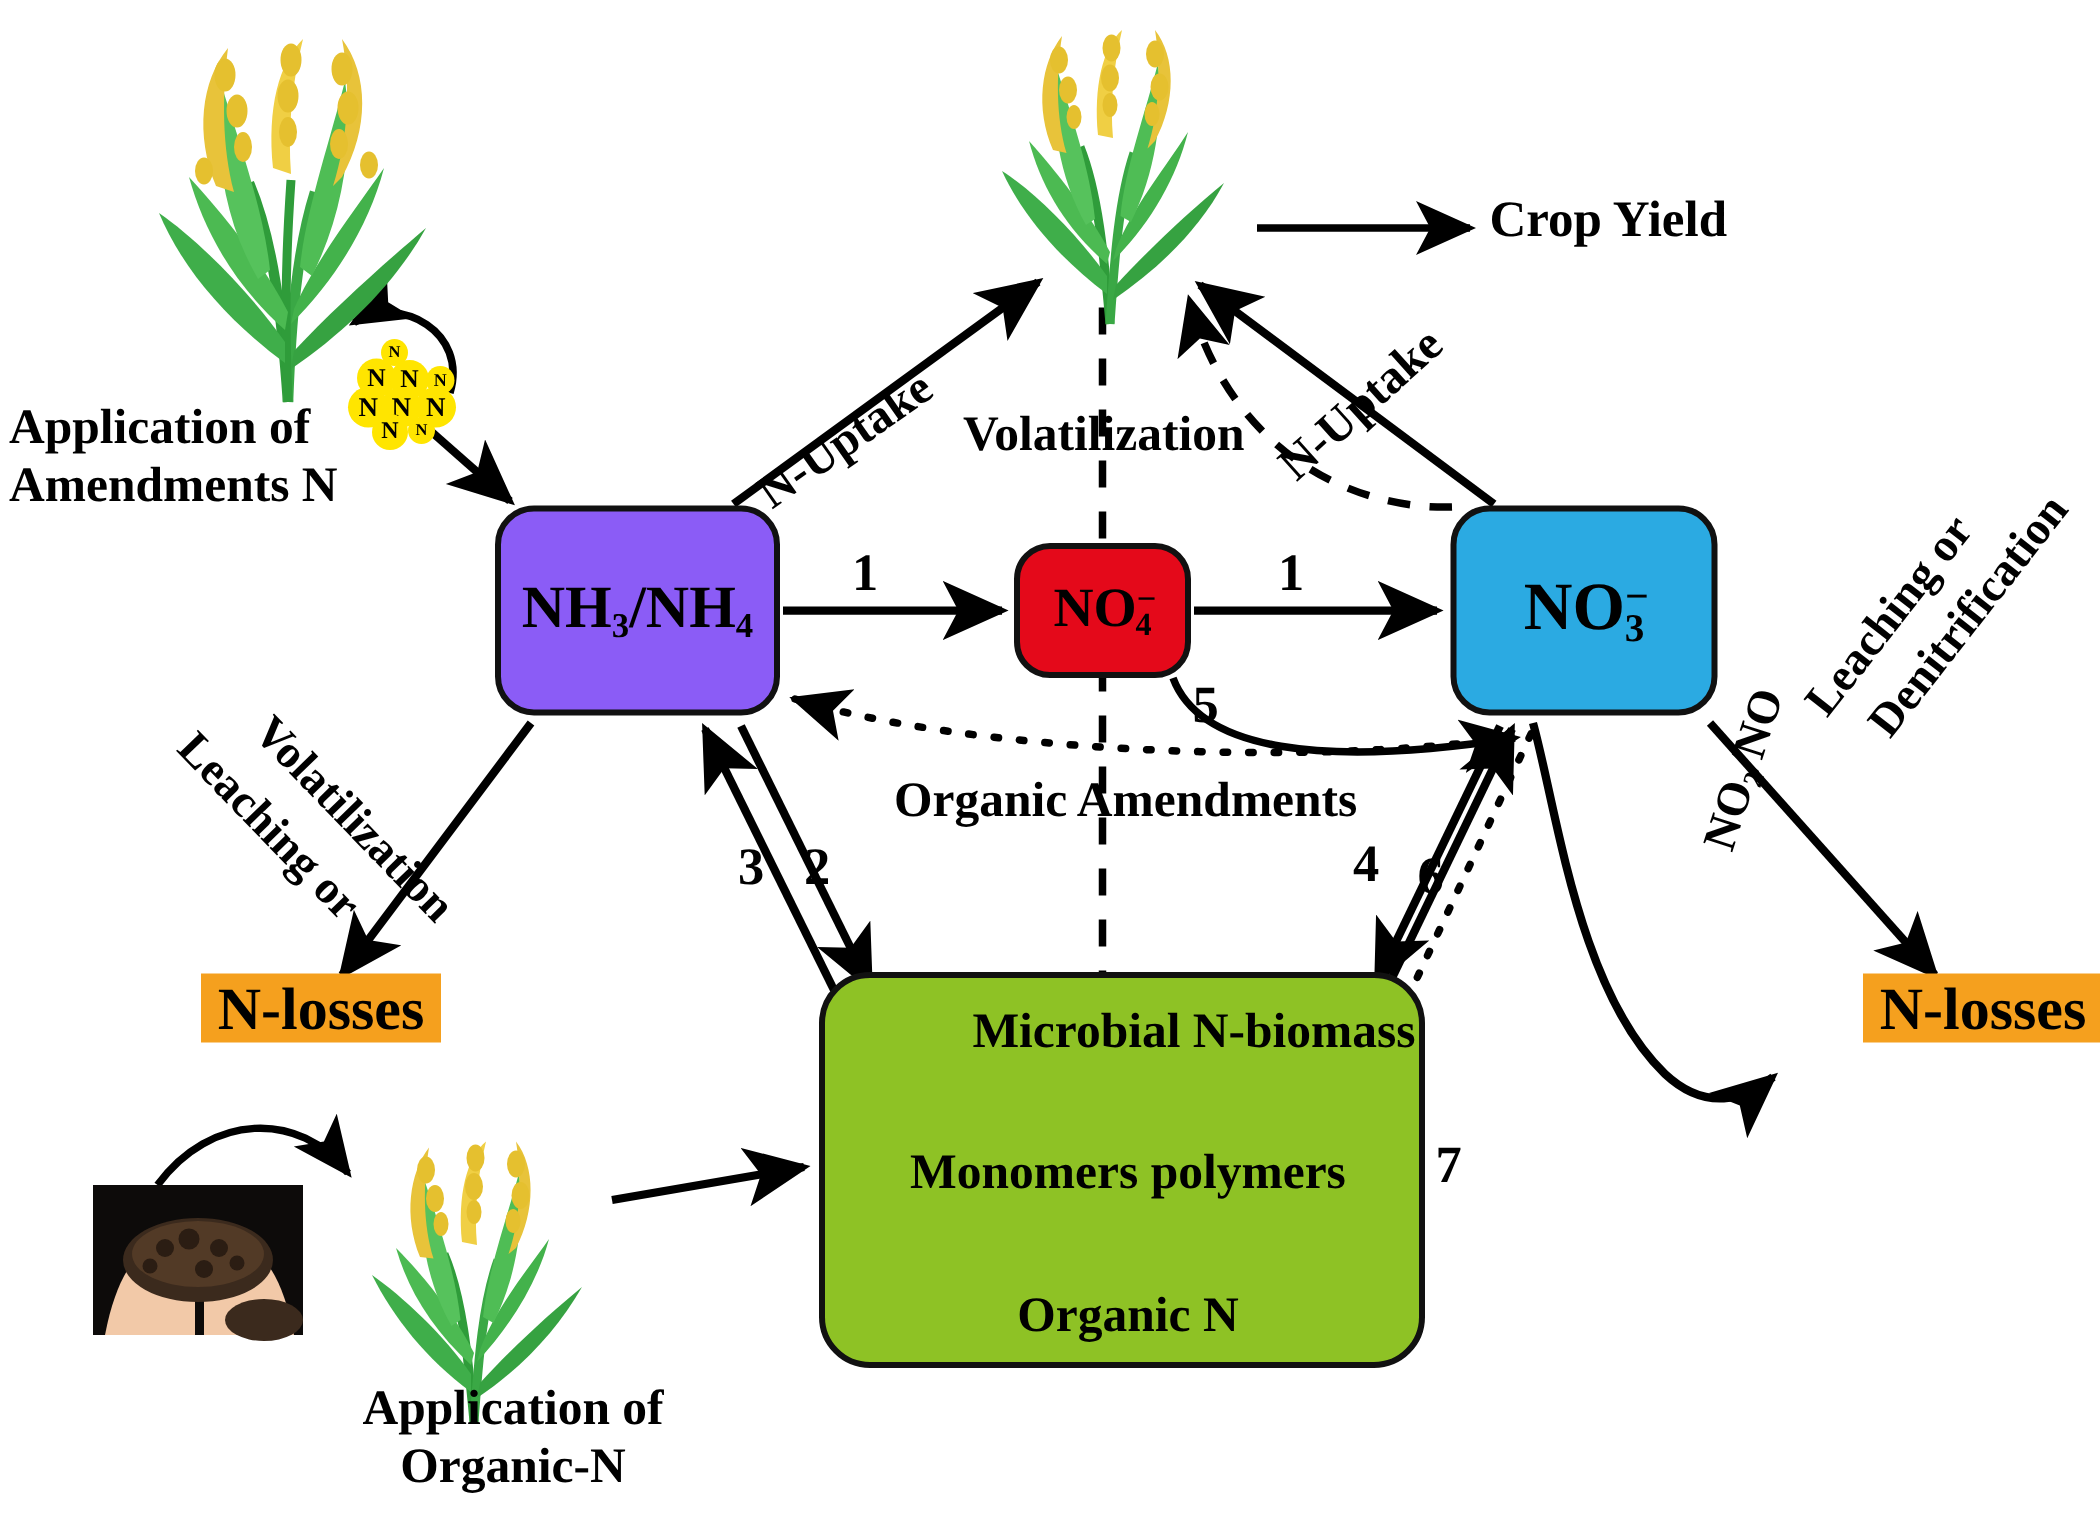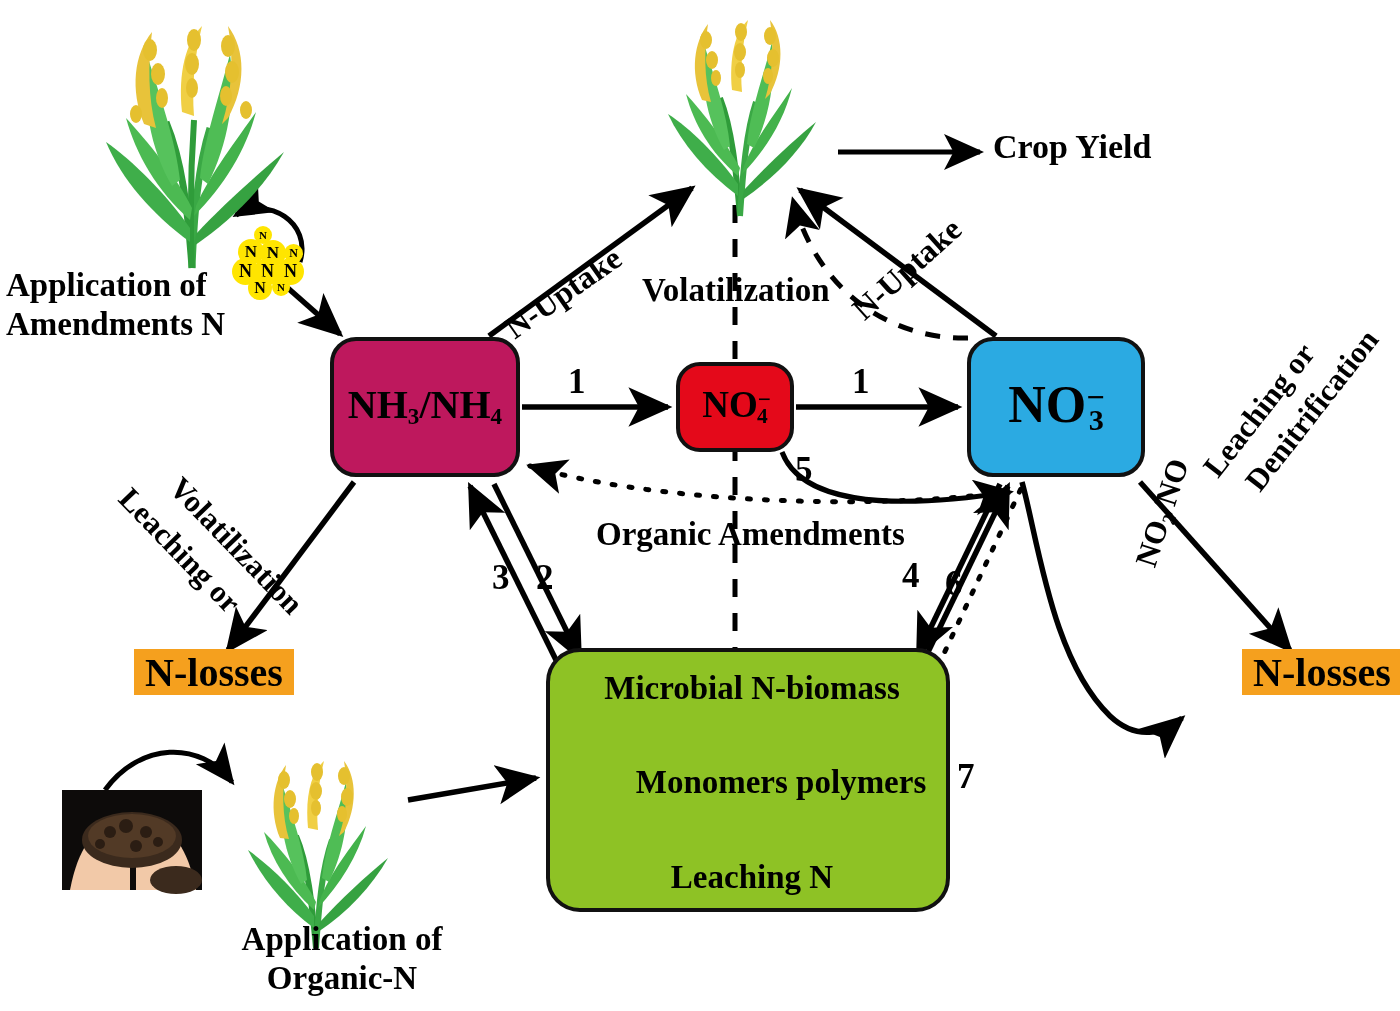--- a/index.html
+++ b/index.html
@@ -6,31 +6,31 @@
   body{font-family:"Liberation Serif", serif;}
   #stage{position:relative;width:1400px;height:1011px;background:#fff;overflow:hidden;}
   svg#canvas{position:absolute;left:0;top:0;width:1400px;height:1011px;}
 
   .nodebox{position:absolute;display:flex;align-items:center;justify-content:center;
            border:4px solid #111;box-sizing:border-box;}
   .nodebox .lbl{font-weight:bold;color:#000;line-height:1;white-space:nowrap;}
   .nodebox .lbl sub{font-size:.58em;vertical-align:-.28em;}
   .nodebox .lbl sup{font-size:.62em;vertical-align:.45em;}
 
-  #box-nh{left:330px;top:337px;width:190px;height:140px;border-radius:26px;background:#be185d;}
+  #box-nh{left:330px;top:337px;width:190px;height:140px;border-radius:26px;background:#8b5cf6;}
   #box-nh .lbl{font-size:40px;}
   #box-no4{left:676px;top:362px;width:118px;height:90px;border-radius:24px;background:#E4091A;}
   #box-no4 .lbl{font-size:37px;}
   #box-no3{left:967px;top:337px;width:178px;height:140px;border-radius:26px;background:#2BAAE2;}
-  #box-no3 .lbl{font-size:52px;}
+  #box-no3 .lbl{font-size:45px;}
   #box-micro{left:546px;top:648px;width:404px;height:264px;border-radius:34px;background:#8EC225;}
 
   .microtext{position:absolute;left:0;width:404px;text-align:center;font-weight:bold;
              font-size:33px;color:#000;white-space:nowrap;}
-  #mt1{top:18px;} #mt2{top:112px;padding-left:29px;} #mt3{top:207px;}
+  #mt1{top:18px;margin-left:44px;} #mt2{top:112px;} #mt3{top:207px;}
 
   .losses{position:absolute;background:#F5A01E;border:0;display:flex;align-items:center;
           justify-content:center;}
   .losses span{font-weight:bold;font-size:40px;color:#000;white-space:nowrap;}
   #loss-left{left:134px;top:649px;width:160px;height:46px;}
   #loss-right{left:1242px;top:649px;width:160px;height:46px;}
 
   .txt{position:absolute;font-weight:bold;color:#000;white-space:nowrap;}
   .rot{transform-origin:left top;}
 
@@ -242,21 +242,21 @@
     <span class="lbl">NO<sup>−</sup><sub style="margin-left:-14px;">4</sub></span>
   </div>
 
   <div class="nodebox" id="box-no3">
     <span class="lbl">NO<sup>−</sup><sub style="margin-left:-16px;">3</sub></span>
   </div>
 
   <div class="nodebox" id="box-micro">
     <div class="microtext" id="mt1">Microbial N-biomass</div>
     <div class="microtext" id="mt2">Monomers polymers</div>
-    <div class="microtext" id="mt3">Leaching N</div>
+    <div class="microtext" id="mt3">Organic N</div>
   </div>
 
   <div class="losses" id="loss-left">
     <span>N-losses</span>
   </div>
   <div class="losses" id="loss-right">
     <span>N-losses</span>
   </div>
 
   <div class="txt" id="t-appsyn">

